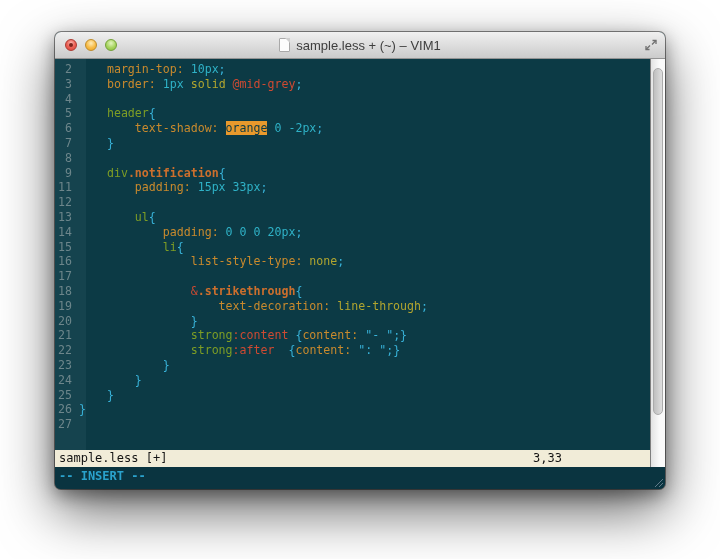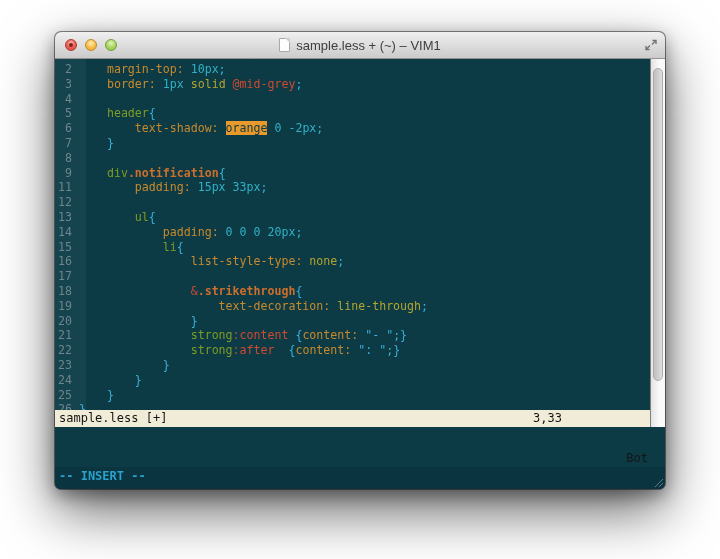--- a/index.html
+++ b/index.html
@@ -98,21 +98,21 @@
   .scroll-thumb {
     position:absolute; left:2px; right:2px; top:9px; height:85%;
     background:linear-gradient(90deg,#bfbfbf,#dedede);
     border:1px solid #ababab; border-radius:6px;
   }
 
   
   .modeline {
     flex:none; height:22px; background:var(--mode-bg); color:var(--mode-fg);
     font-family:"DejaVu Sans Mono", monospace; font-size:12px; font-weight:bold;
-    line-height:16px; padding:1px 4px 0; position:relative;margin-top:40px;
+    line-height:16px; padding:1px 4px 0; position:relative;
   }
   .grip { position:absolute; right:1px; bottom:1px; opacity:.6; }
 </style>
 </head>
 <body>
 
 <div class="window">
 
   <div class="titlebar">
     <div class="lights">

